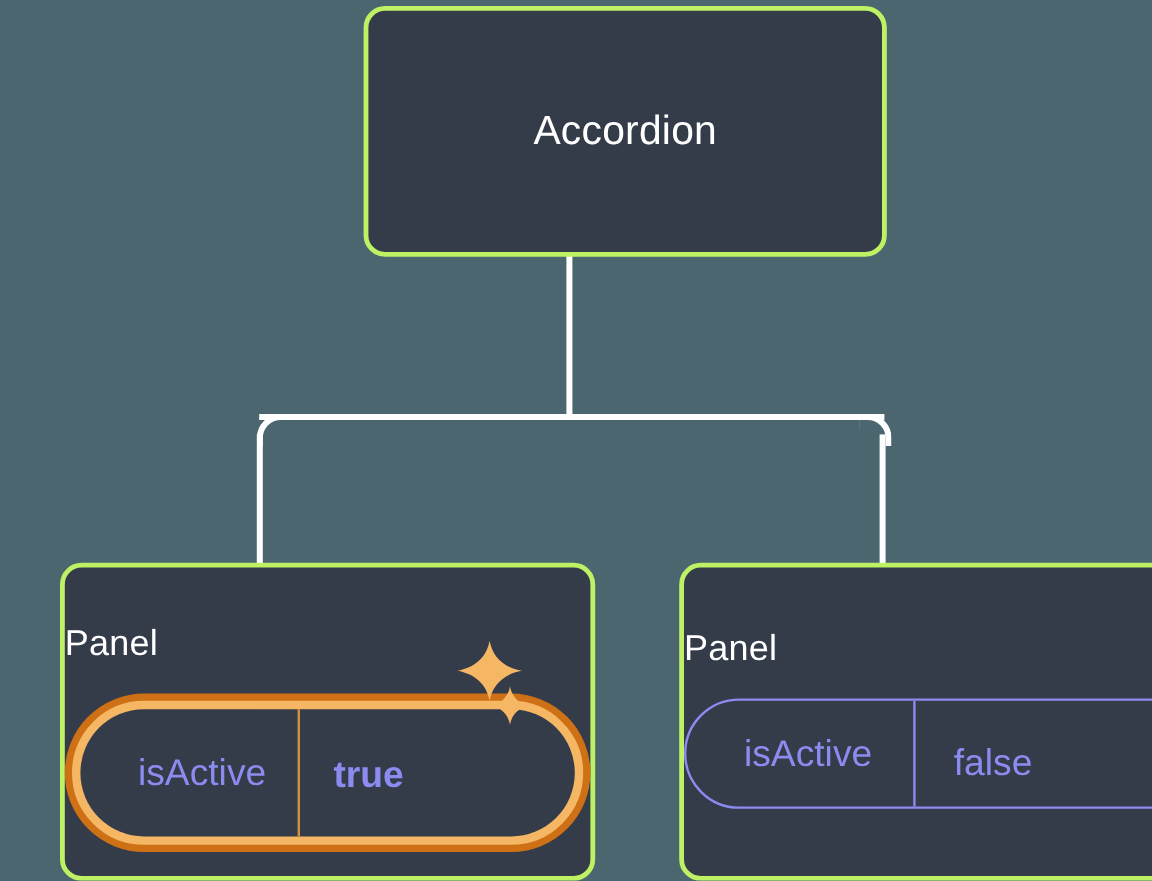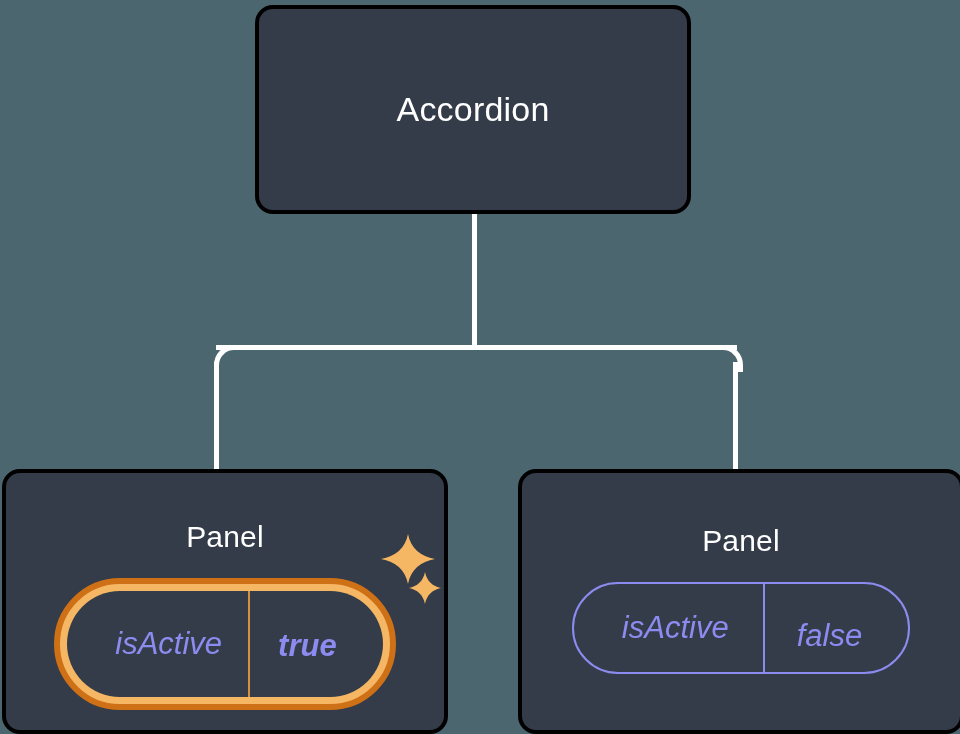--- a/index.html
+++ b/index.html
@@ -69,23 +69,24 @@
     top: 345px;
     border-right-width: 5px;
     border-top-width: 5px;
     border-top-right-radius: 20px;
   }
 
   
   .node {
     position: absolute;
     background: #343b49;
-    border: 4px solid #000000;
+    border: 4px solid #bef264;
     border-radius: 18px;
     box-sizing: border-box;
+    margin-left: 48px;
   }
   .node-root {
     left: 255px;
     top: 5px;
     width: 436px;
     height: 209px;
     display: flex;
     align-items: center;
     justify-content: center;
   }
@@ -94,21 +95,20 @@
     font-size: 34px;
     letter-spacing: 0.2px;
   }
   .node-panel {
     top: 469px;
     width: 446px;
     height: 265px;
     border-radius: 18px;
     display: flex;
     flex-direction: column;
-    align-items: center;
     overflow: visible;
   }
   .node-panel-left {
     left: 2px;
   }
   .node-panel-right {
     left: 518px;
   }
   .node-title {
     color: #ffffff;
@@ -117,21 +117,20 @@
     letter-spacing: 0.2px;
   }
   .node-panel-right .node-title {
     margin-top: 51px;
   }
 
   
   .pill-wrap {
     position: relative;
     margin-top: 24px;
-    font-style: italic;
   }
   .pill {
     display: flex;
     align-items: stretch;
     border-radius: 999px;
     box-sizing: border-box;
     background: #343b49;
   }
   .pill-plain {
     border: 2px solid #8c8cf0;

